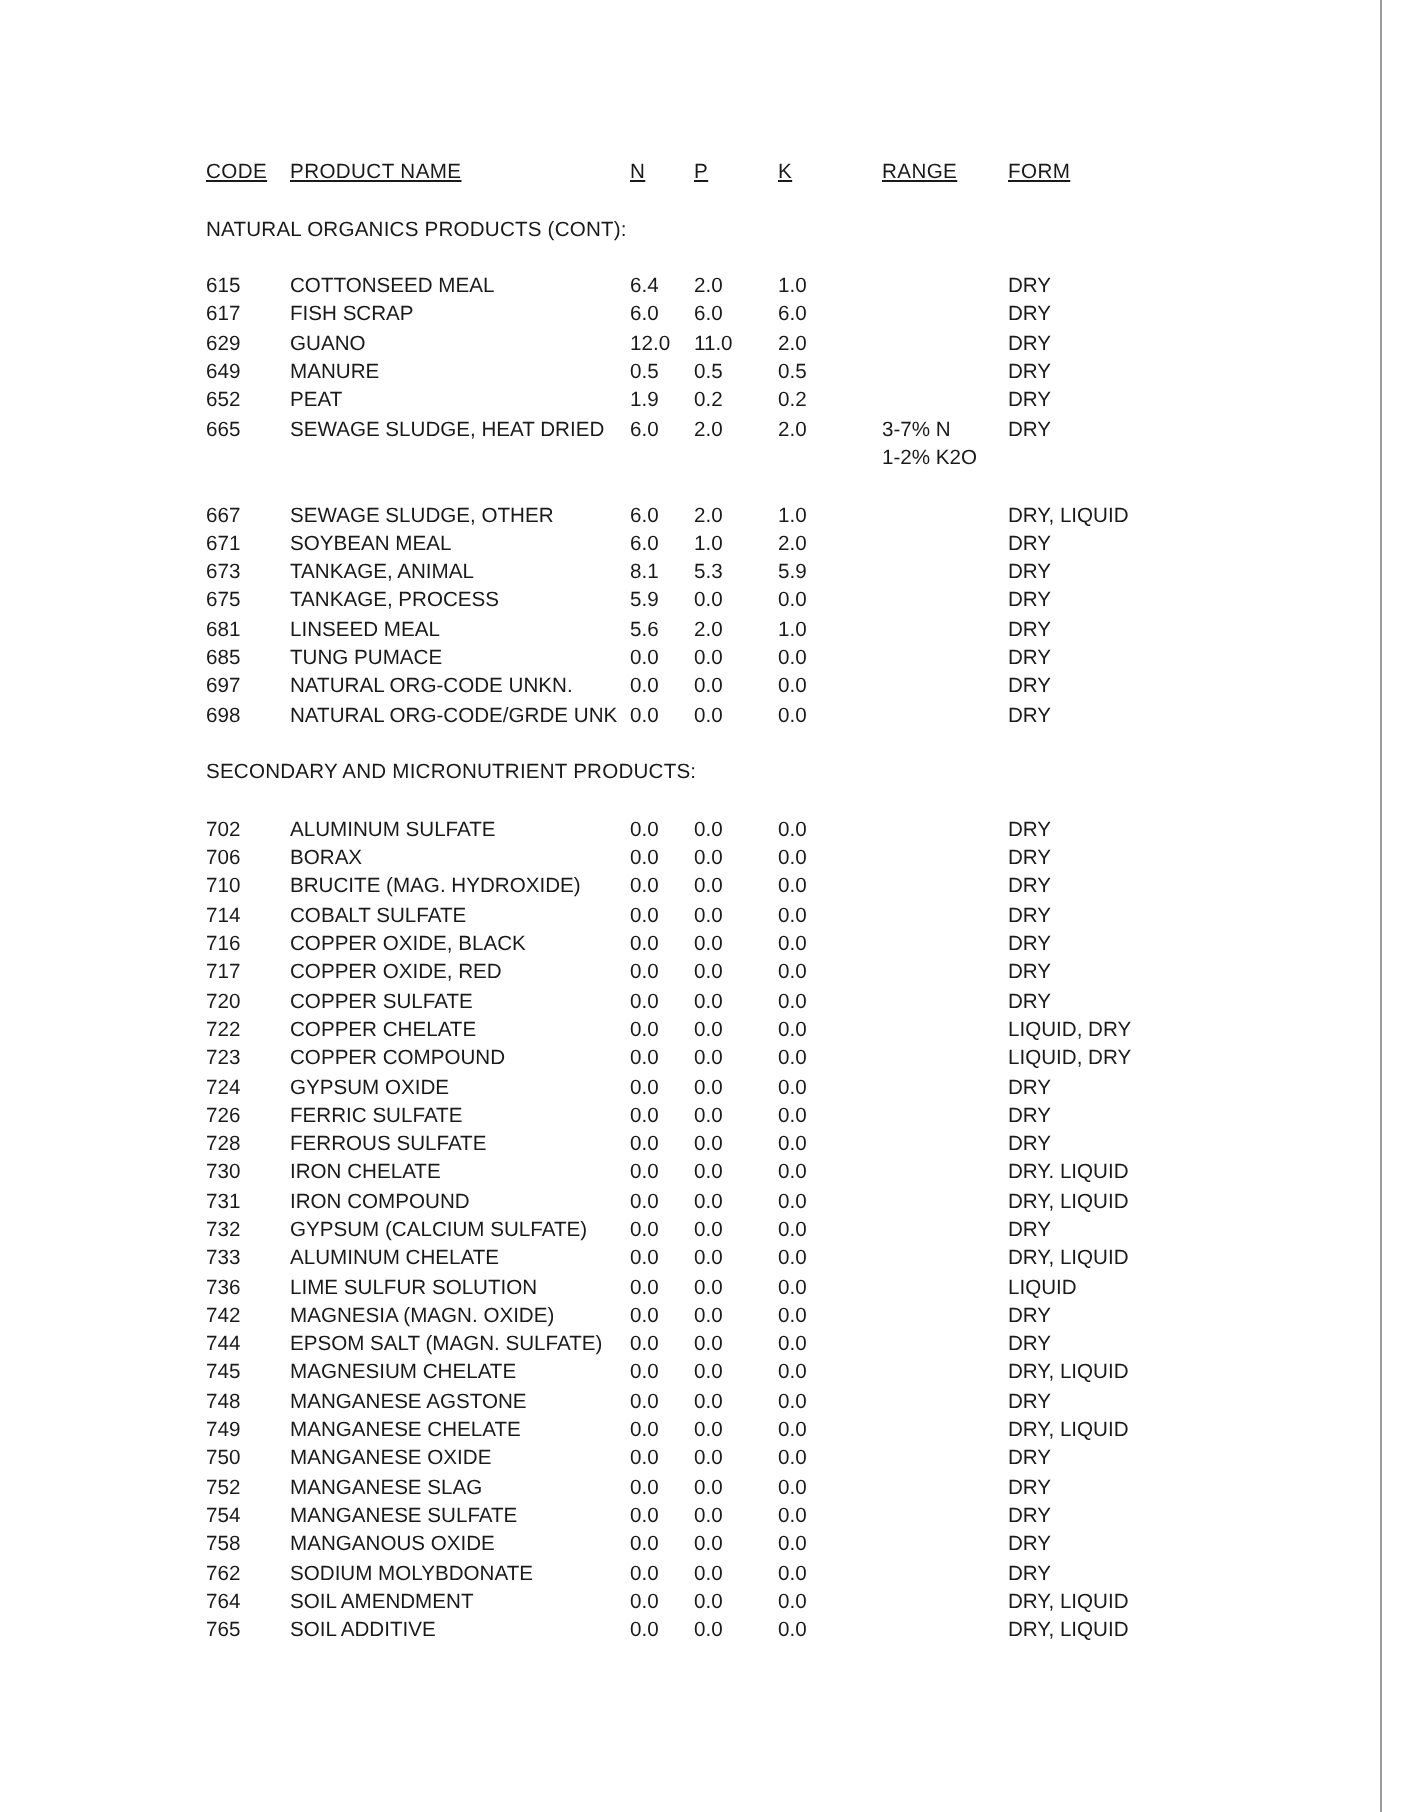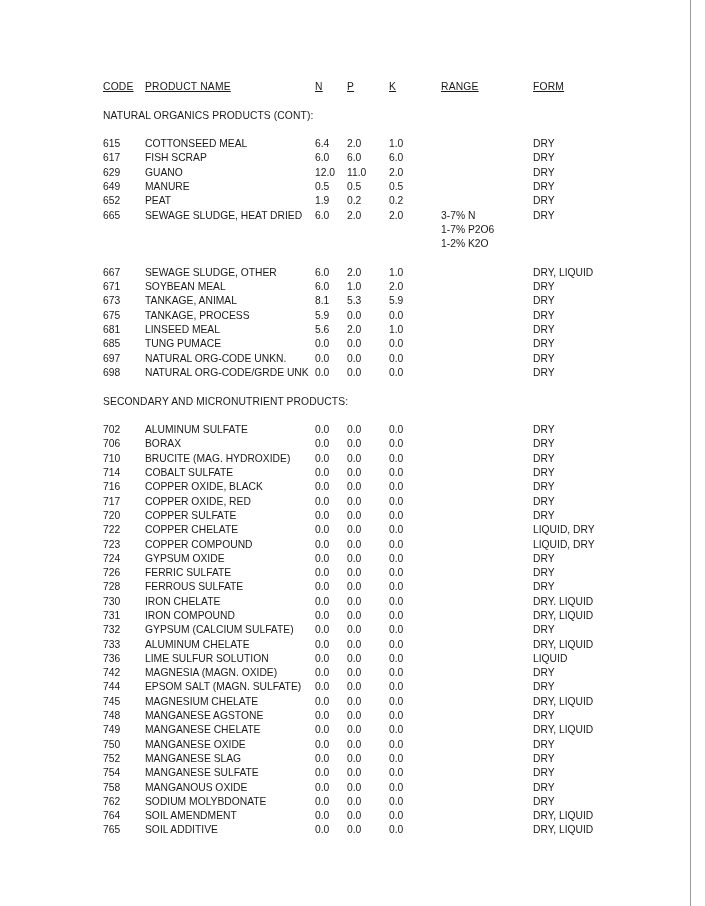--- a/index.html
+++ b/index.html
@@ -47,21 +47,21 @@
     padding: 0;
     vertical-align: top;
     white-space: nowrap;
   }
   
   .c-code   { width: 42px; margin-left: 42px; }
   .c-name   { width: 170px; }
   .c-n      { width: 32px; text-align: left; }
   .c-p      { width: 42px; text-align: left; }
   .c-k      { width: 52px; text-align: left; }
-  .c-range  { width: 92px; text-align: left; }
+  .c-range  { width: 63px; text-align: left; }
   .c-form   { width: auto; text-align: left; }
 
   thead td {
     font-size: 10.3px;
     padding-bottom: 3px;
   }
   thead td span.hdr {
     text-decoration: underline;
     letter-spacing: 0.2px;
   }
@@ -153,29 +153,20 @@
             <td class="c-k num">2.0</td>
             <td class="c-range rangecell">3-7% N</td>
             <td class="c-form">DRY</td>
           </tr>
           <tr>
             <td class="c-code">&nbsp;</td>
             <td class="c-name">&nbsp;</td>
             <td class="c-n num">&nbsp;</td>
             <td class="c-p num">&nbsp;</td>
             <td class="c-k num">&nbsp;</td>
-            <td class="c-range rangecell">1-7% P2O6</td>
-            <td class="c-form">&nbsp;</td>
-          </tr>
-          <tr>
-            <td class="c-code">&nbsp;</td>
-            <td class="c-name">&nbsp;</td>
-            <td class="c-n num">&nbsp;</td>
-            <td class="c-p num">&nbsp;</td>
-            <td class="c-k num">&nbsp;</td>
             <td class="c-range rangecell">1-2% K2O</td>
             <td class="c-form">&nbsp;</td>
           </tr>
           <tr class="spacer">
             <td colspan="7">&nbsp;</td>
           </tr>
           <tr>
             <td class="c-code">667</td>
             <td class="c-name">SEWAGE SLUDGE, OTHER</td>
             <td class="c-n num">6.0</td>

